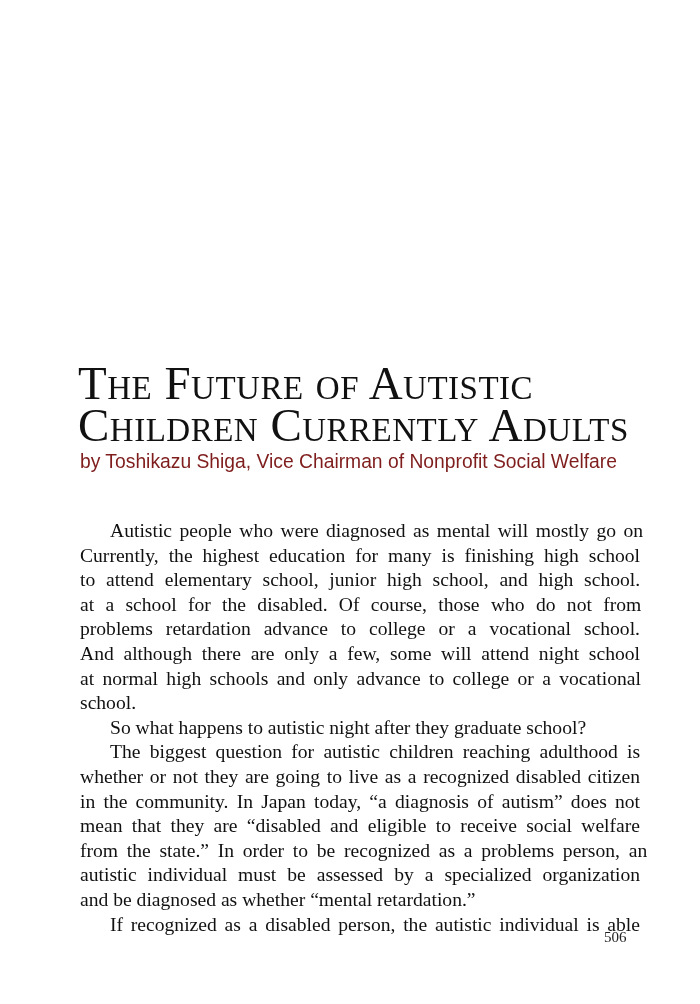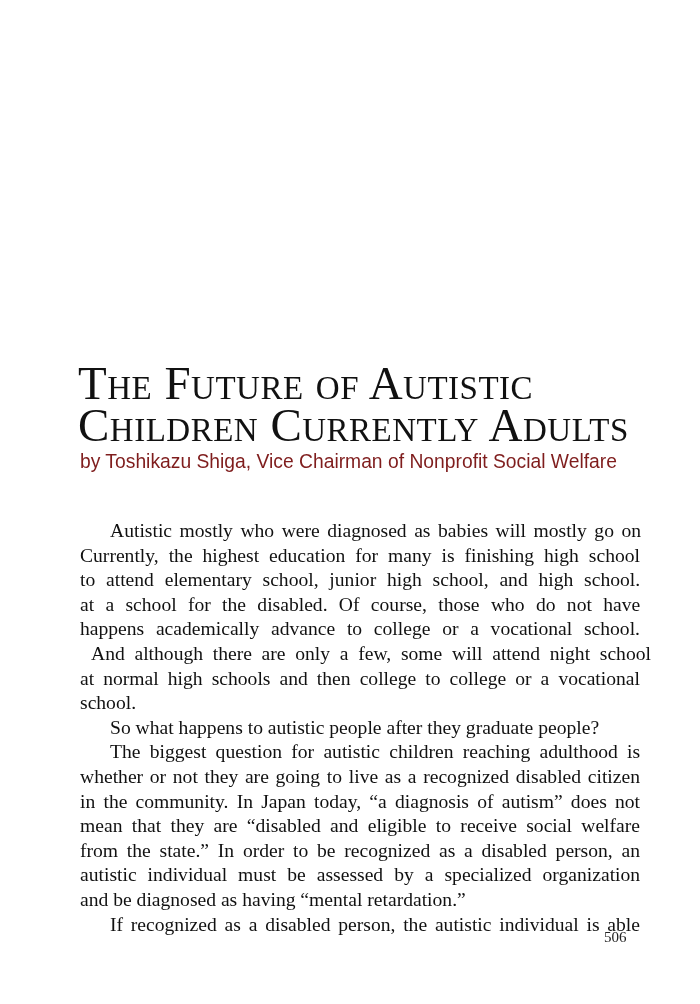--- a/index.html
+++ b/index.html
@@ -19,33 +19,33 @@
 <body>
 
 <div class="page">
   <h1 class="title">
     <span>The Future of Autistic</span>
     <span>Children Currently Adults</span>
   </h1>
   <p class="byline">by Toshikazu Shiga, Vice Chairman of Nonprofit Social Welfare</p>
 
   <div class="body">
-    <span class="line indent" style="display: block; word-spacing: 2.6px;">Autistic mostly who were diagnosed as babies will mostly go on</span>
+    <span class="line indent" style="display: block; word-spacing: 2.6px;">Autistic people who were diagnosed as mental will mostly go on</span>
     <span class="line" style="display: block; word-spacing: 5px;">Currently, the highest education for many is finishing high school</span>
     <span class="line" style="display: block; word-spacing: 5.88889px;">to attend elementary school, junior high school, and high school.</span>
-    <span class="line" style="display: block; word-spacing: 6.41667px;">at a school for the disabled. Of course, those who do not have</span>
-    <span class="line" style="display: block; word-spacing: 5.75px;">happens academically advance to college or a vocational school.</span>
-    <span class="line" style="display: block; word-spacing: 4.81818px; margin-left: 11px;">And although there are only a few, some will attend night school</span>
-    <span class="line" style="display: block; word-spacing: 3.45455px;">at normal high schools and then college to college or a vocational</span>
+    <span class="line" style="display: block; word-spacing: 6.41667px;">at a school for the disabled. Of course, those who do not from</span>
+    <span class="line" style="display: block; word-spacing: 5.75px;">problems retardation advance to college or a vocational school.</span>
+    <span class="line" style="display: block; word-spacing: 4.81818px;">And although there are only a few, some will attend night school</span>
+    <span class="line" style="display: block; word-spacing: 3.45455px;">at normal high schools and only advance to college or a vocational</span>
     <span class="line last">school.</span>
-    <span class="line indent last">So what happens to autistic people after they graduate people?</span>
+    <span class="line indent last">So what happens to autistic night after they graduate school?</span>
     <span class="line indent" style="display: block; word-spacing: 4.375px;">The biggest question for autistic children reaching adulthood is</span>
     <span class="line" style="display: block; word-spacing: 1.75px;">whether or not they are going to live as a recognized disabled citizen</span>
     <span class="line" style="display: block; word-spacing: 3.27273px;">in the community. In Japan today, “a diagnosis of autism” does not</span>
     <span class="line" style="display: block; word-spacing: 4.4px;">mean that they are “disabled and eligible to receive social welfare</span>
-    <span class="line" style="display: block; word-spacing: 3.83333px;">from the state.” In order to be recognized as a disabled person, an</span>
+    <span class="line" style="display: block; word-spacing: 3.83333px;">from the state.” In order to be recognized as a problems person, an</span>
     <span class="line" style="display: block; word-spacing: 6.125px;">autistic individual must be assessed by a specialized organization</span>
-    <span class="line last">and be diagnosed as having “mental retardation.”</span>
+    <span class="line last">and be diagnosed as whether “mental retardation.”</span>
     <span class="line indent" style="display: block; word-spacing: 2.63636px;">If recognized as a disabled person, the autistic individual is  able</span>
   </div>
 
   <div class="pagenum">506</div>
 </div>
 
 </body></html>

